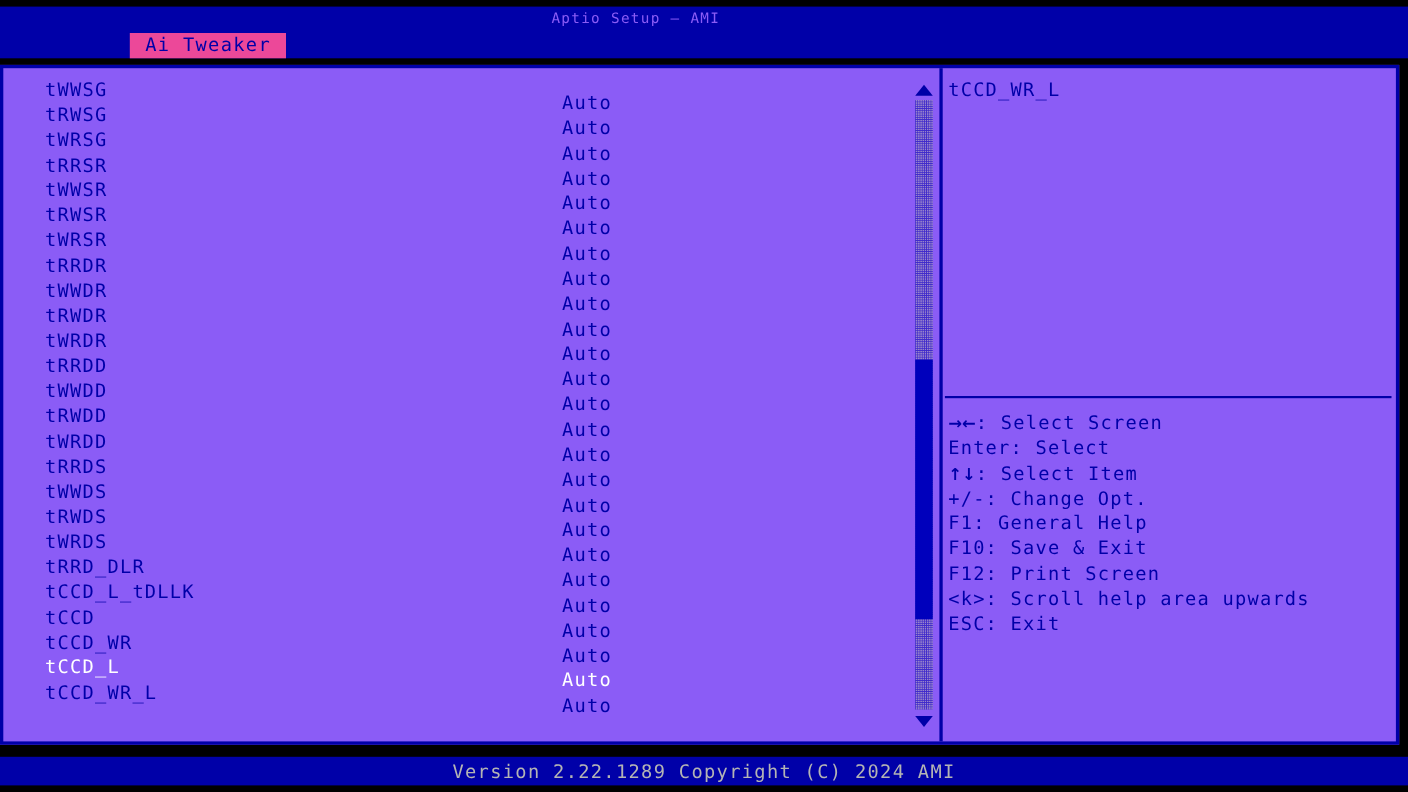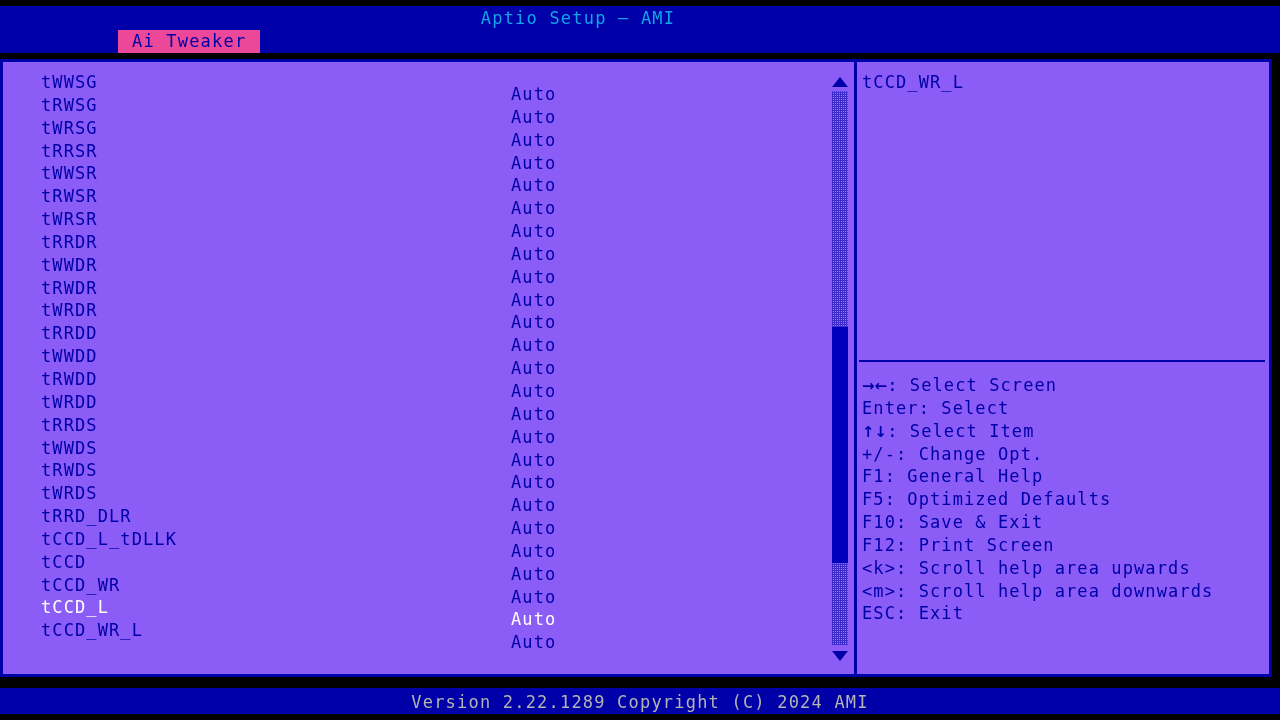--- a/index.html
+++ b/index.html
@@ -26,22 +26,22 @@
     position: absolute;
     left: 0; top: 6px;
     width: 1280px; height: 24px;
     background: #0000a8;
   }
   .title-text {
     position: absolute;
     left: 0; top: 6px;
     width: 1156px;
     text-align: center;
-    color: #0ea5e9;
-    font-size: 17px;
+    color: #8b5cf6;
+    font-size: 13px;
     letter-spacing: 1.2px;
     line-height: 24px;
   }
 
   
   .tabstrip {
     position: absolute;
     left: 0; top: 30px;
     width: 1280px; height: 23px;
     background: #0000a8;
@@ -345,25 +345,23 @@
 
     <div class="help-region">
       <div class="help-title">tCCD_WR_L</div>
       <div class="help-divider"></div>
       <div class="keylist" id="keys-container">
           <div class="keyrow"><span class="glyph">→←</span><span>: Select Screen</span></div>
           <div class="keyrow"><span>Enter: Select</span></div>
           <div class="keyrow"><span class="glyph">↑↓</span><span>: Select Item</span></div>
           <div class="keyrow"><span>+/-: Change Opt.</span></div>
           <div class="keyrow"><span>F1: General Help</span></div>
-          <div class="keyrow"><span>F5: Optimized Defaults</span></div>
           <div class="keyrow"><span>F10: Save &amp; Exit</span></div>
           <div class="keyrow"><span>F12: Print Screen</span></div>
           <div class="keyrow"><span>&lt;k&gt;: Scroll help area upwards</span></div>
-          <div class="keyrow"><span>&lt;m&gt;: Scroll help area downwards</span></div>
           <div class="keyrow"><span>ESC: Exit</span></div>
         </div>
     </div>
 
   </div>
 
   <div class="footer"></div>
   <div class="footer-text">Version 2.22.1289 Copyright (C) 2024 AMI</div>
 
 </div>

